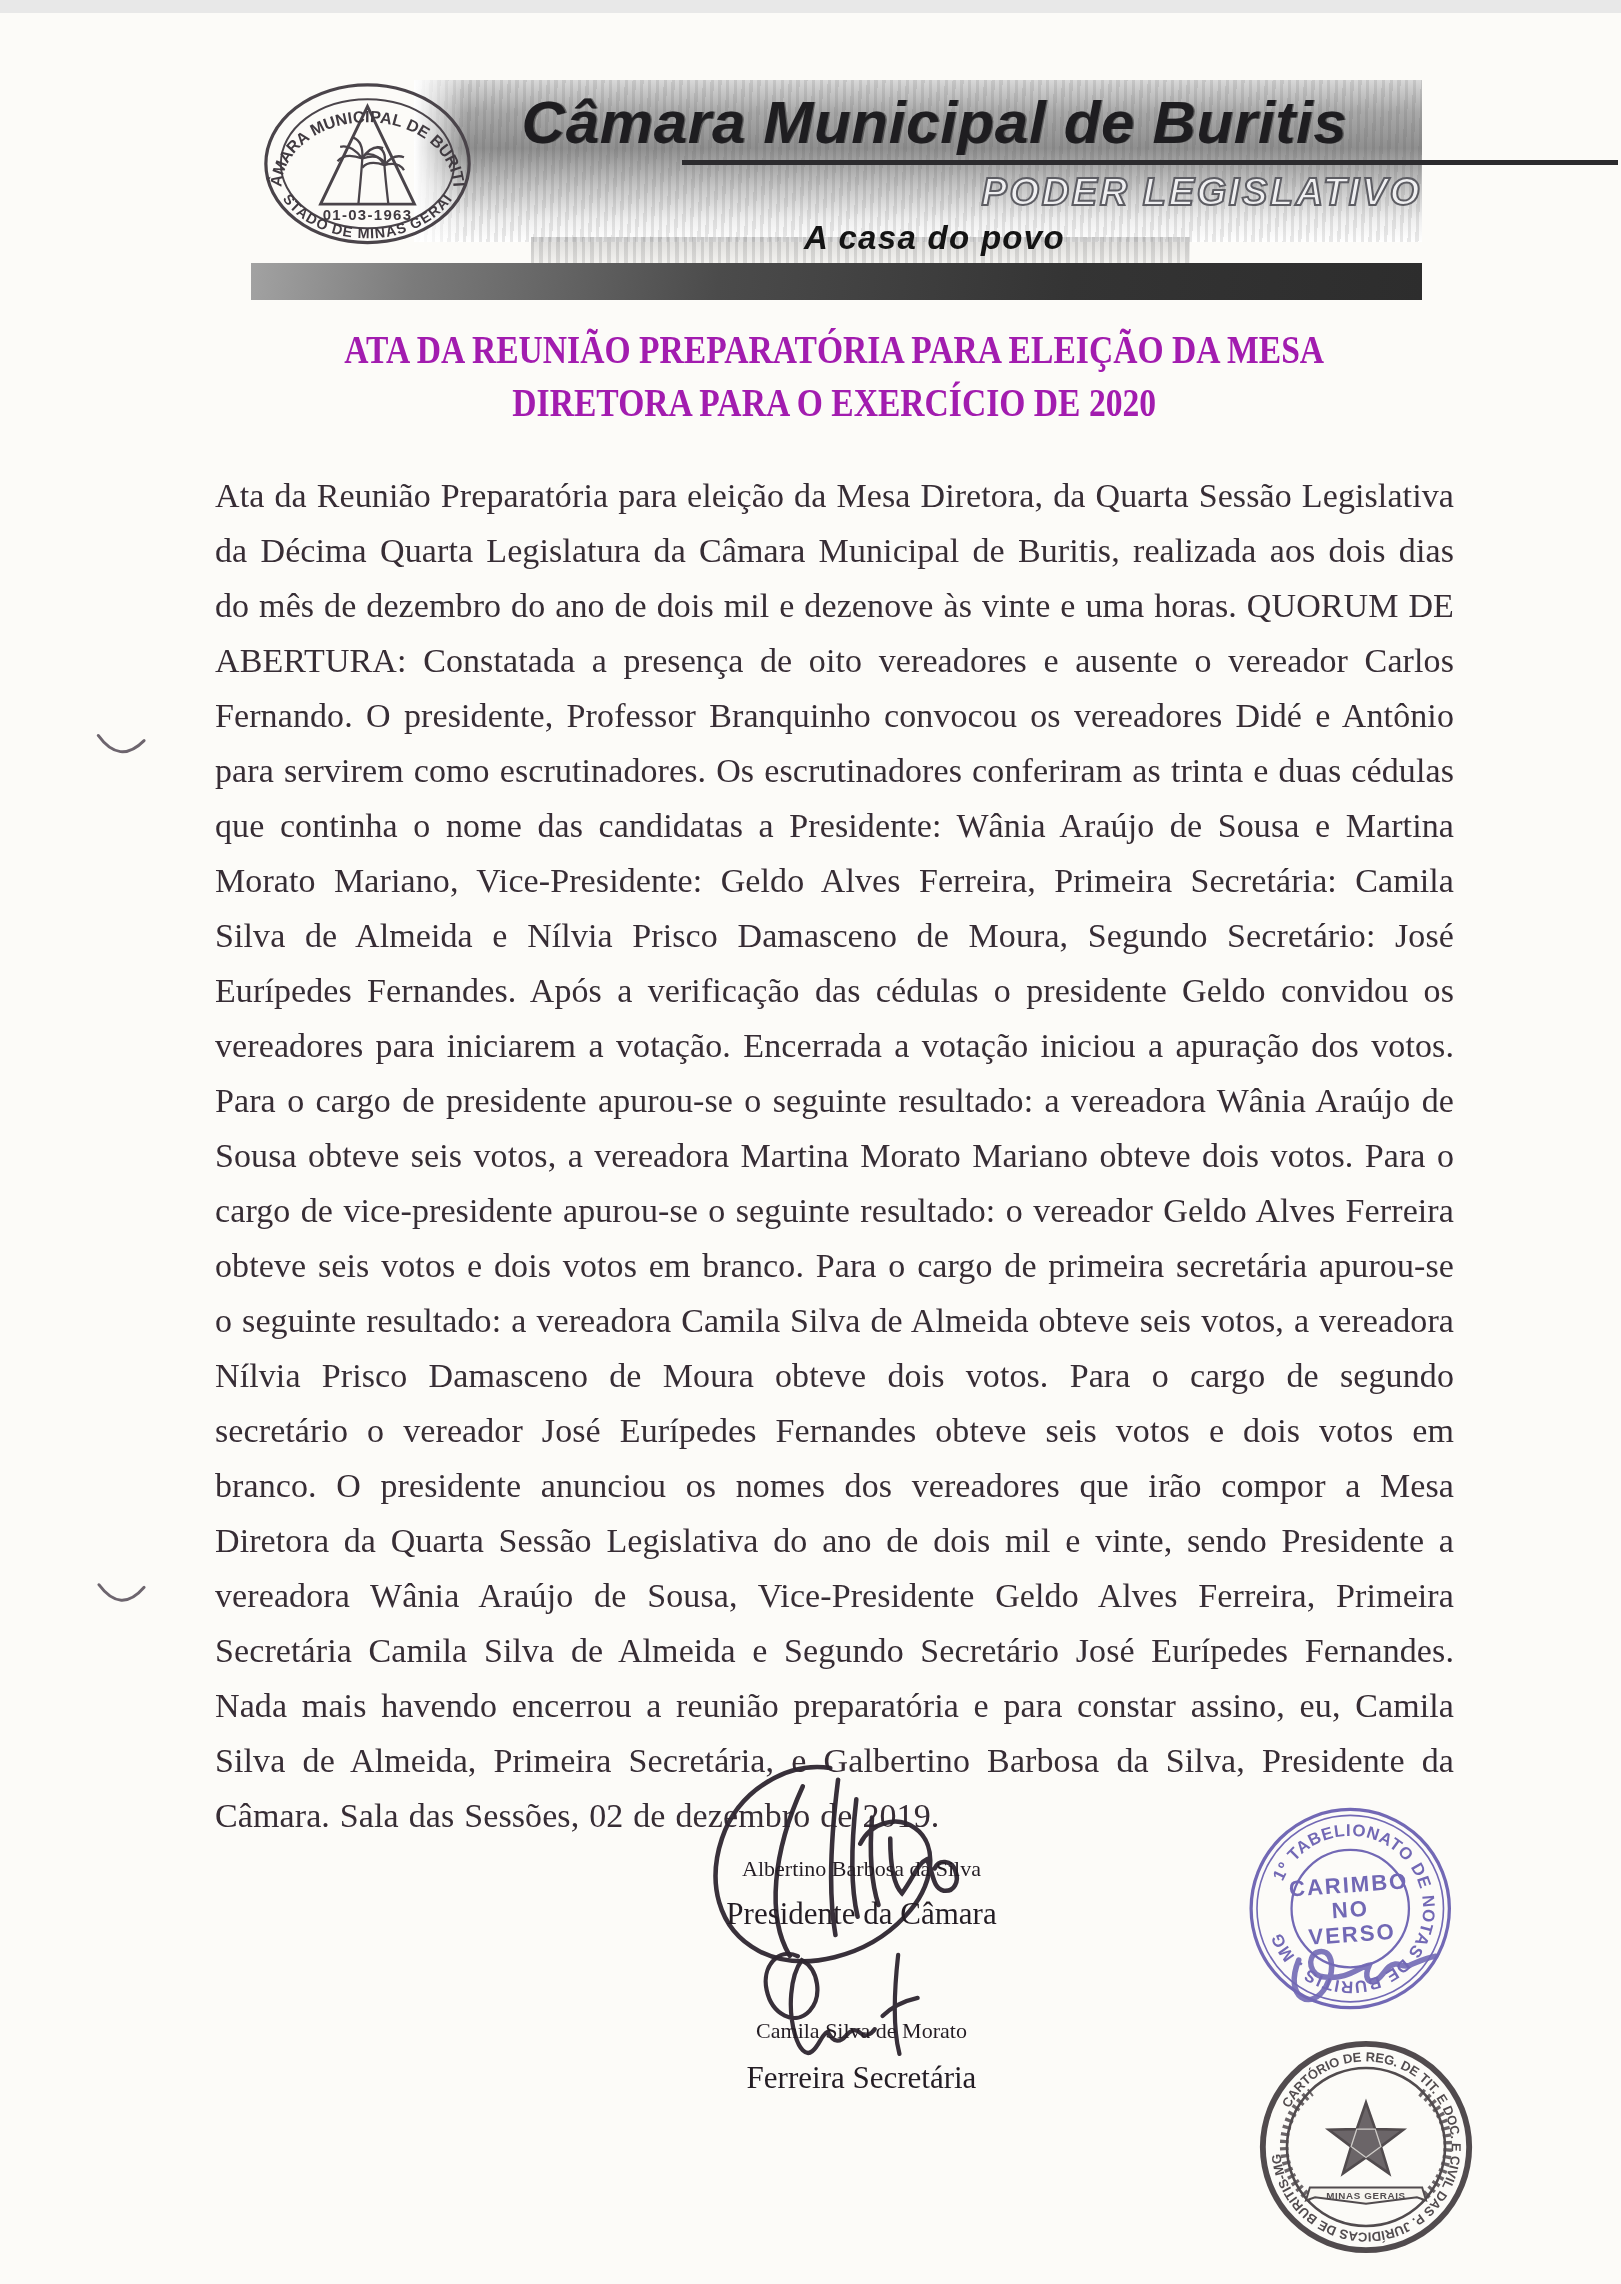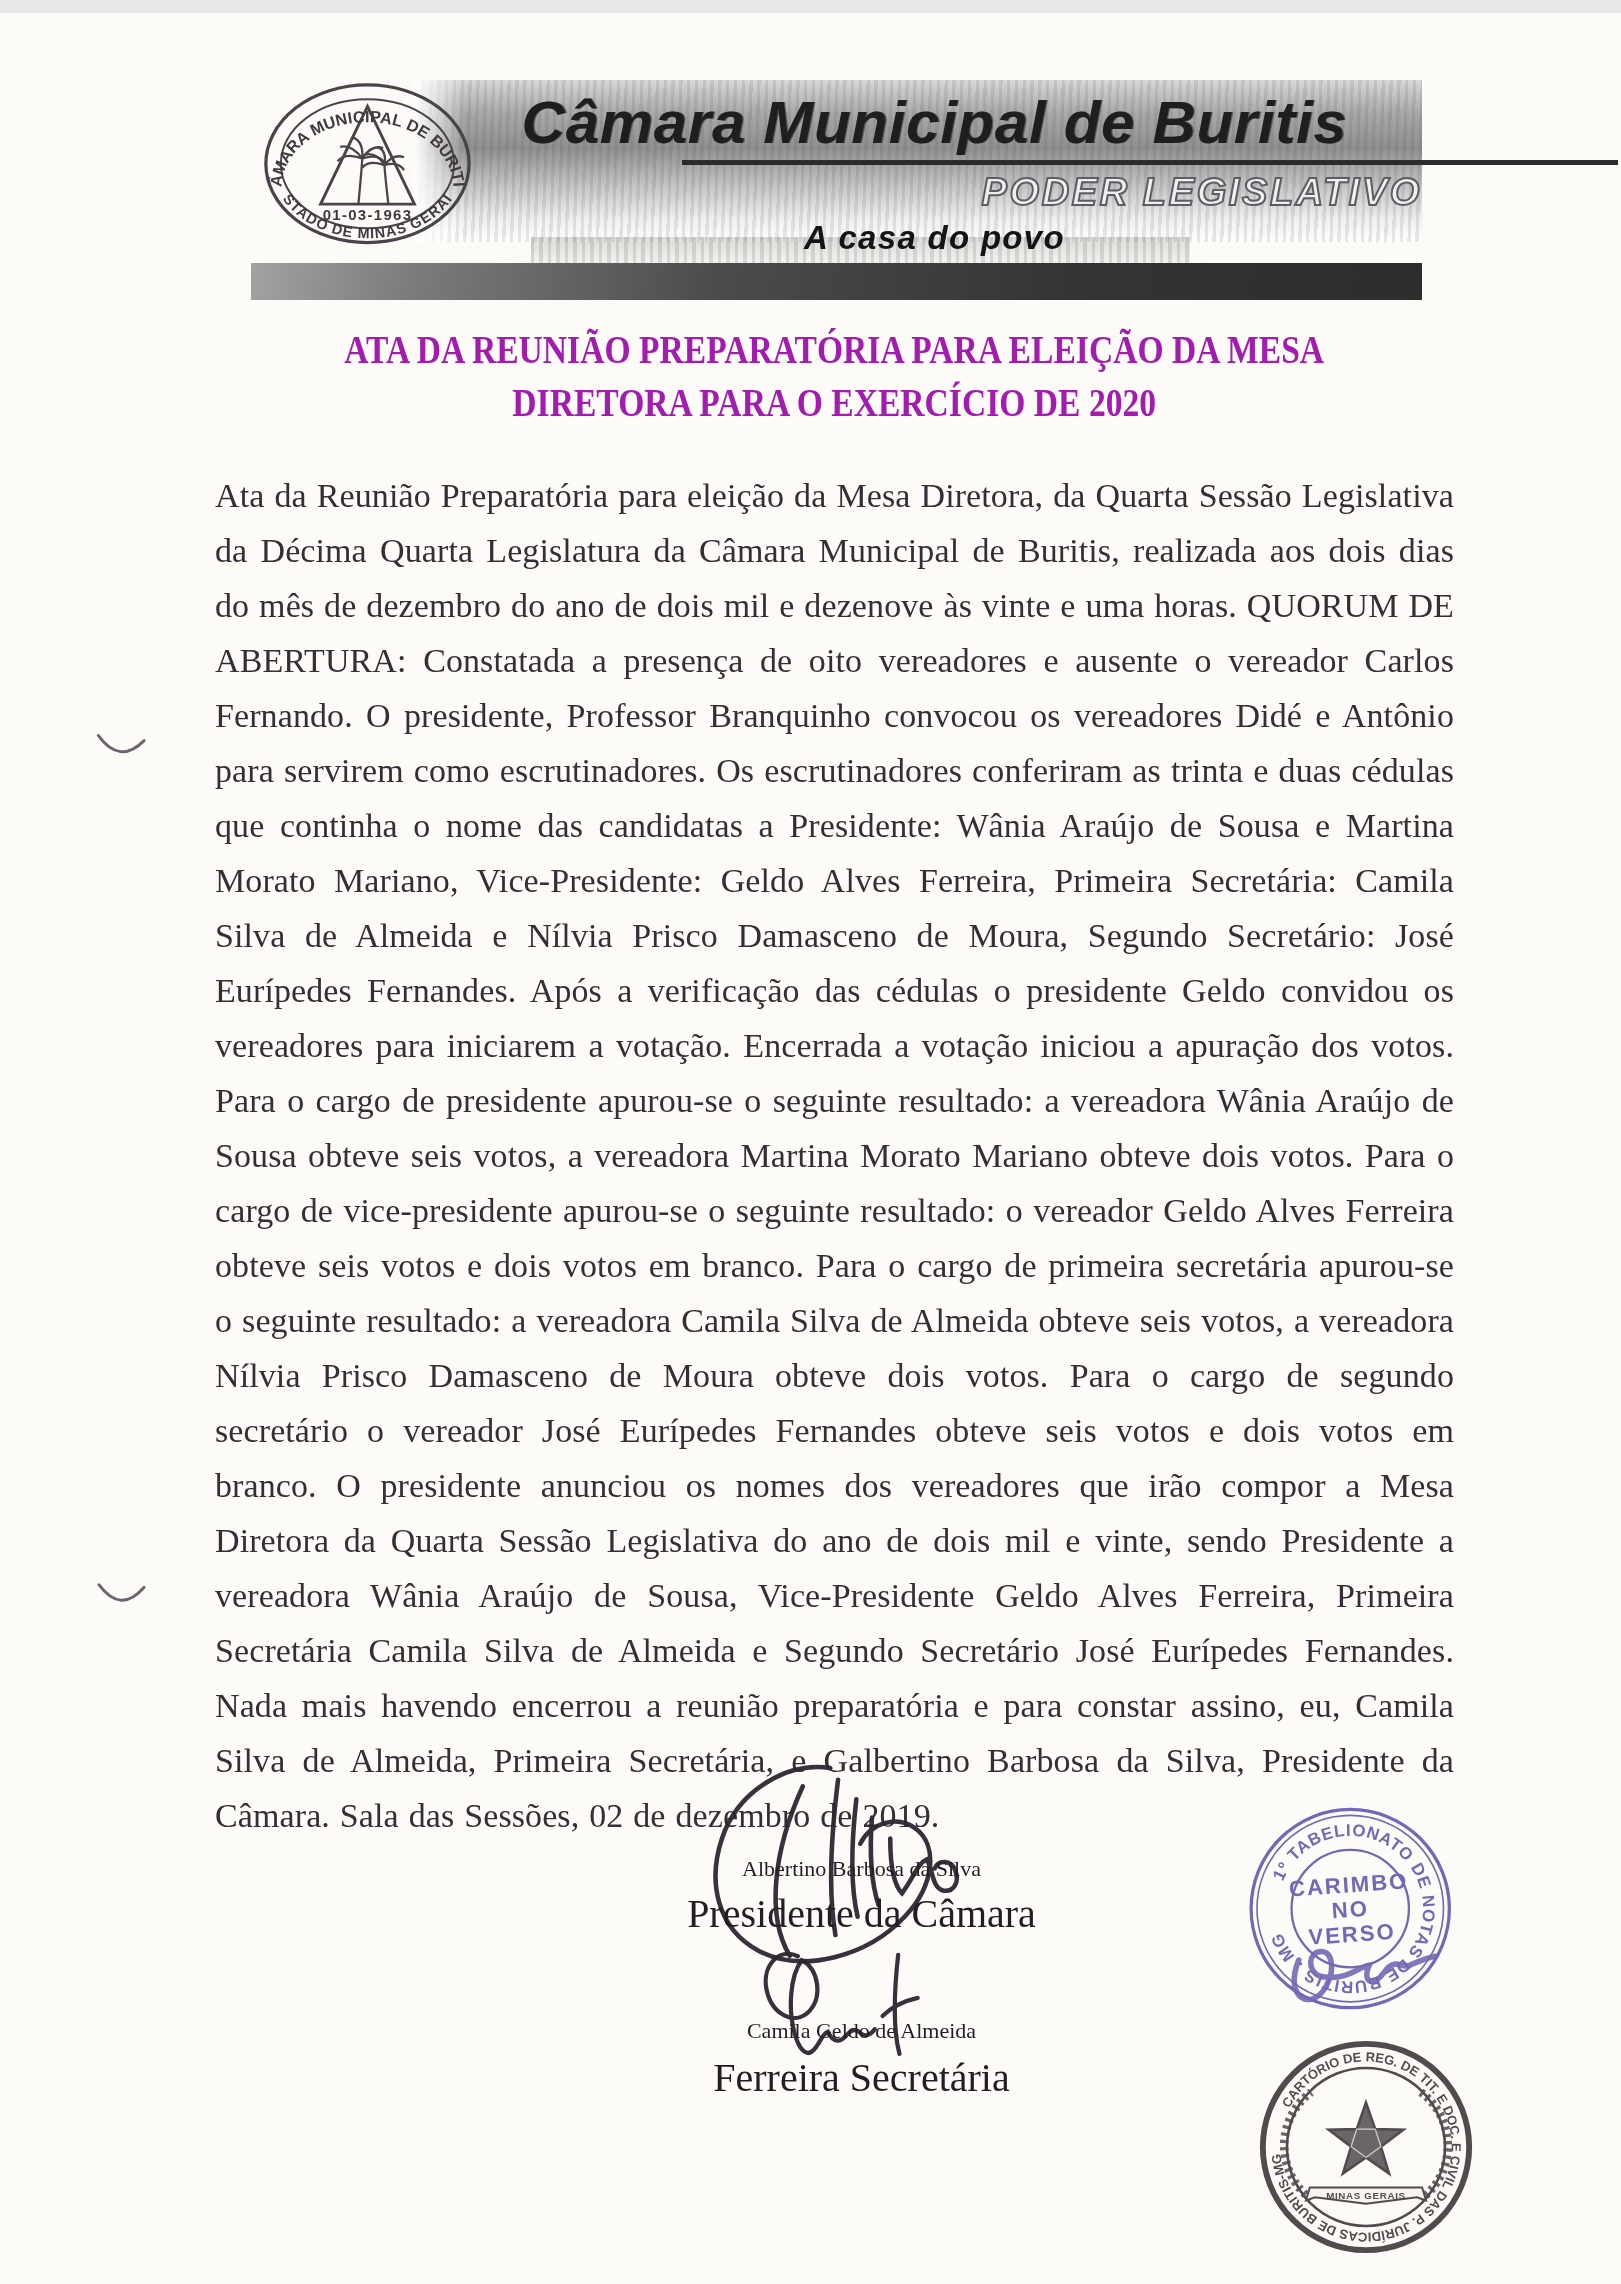--- a/index.html
+++ b/index.html
@@ -60,21 +60,21 @@
   .doc-title .tline{display:inline-block;transform:scaleX(.84);white-space:nowrap;}
   
   .body-text{
     position:absolute;left:215px;top:455px;width:1239px;
     font-size:34px;line-height:55px;text-align:justify;text-justify:inter-word;
     color:#372d35;letter-spacing:0.1px;word-spacing:1.3px;
   }
   
   .sig-line{position:absolute;left:457px;width:809px;text-align:center;color:#241d24;white-space:nowrap;}
   .sig-name{font-weight:400;font-size:22px;line-height:35px;}
-  .sig-role{font-size:40px;line-height:34px;}
+  .sig-role{font-size:31px;line-height:34px;}
   .sig-name-1{top:1838px;}
   .sig-role-1{top:1884px;}
   .sig-name-2{top:2000px;}
   .sig-role-2{top:2048px;}
   .sig-svg{position:absolute;pointer-events:none;}
   
   .stamp{position:absolute;mix-blend-mode:multiply;}
   .pen-mark{position:absolute;}
 </style>
 </head>
@@ -147,21 +147,21 @@
   <div class="sig-line sig-name sig-name-1">Albertino Barbosa da Silva</div>
   <div class="sig-line sig-role sig-role-1">Presidente da Câmara</div>
 
   <svg class="sig-svg" style="left:747px;top:1925px" width="176" height="138" viewBox="0 0 270 212">
     <g fill="none" stroke="#2e2630" stroke-width="6.5" stroke-linecap="round" opacity=".95">
       <path d="M 78 28 C 48 14 22 44 30 80 C 38 118 74 136 96 112 C 116 90 110 48 84 34 C 66 58 62 110 74 150 C 80 170 90 182 100 174 C 112 164 114 148 124 144 C 132 160 142 162 152 150 C 158 142 166 138 174 146 C 180 152 190 150 196 140"></path>
       <path d="M 232 26 C 226 80 224 140 234 178"></path>
       <path d="M 208 120 C 224 104 244 96 262 92"></path>
     </g>
   </svg>
-  <div class="sig-line sig-name sig-name-2">Camila Geldo de Almeida</div>
+  <div class="sig-line sig-name sig-name-2">Camila Silva de Morato</div>
   <div class="sig-line sig-role sig-role-2">Ferreira Secretária</div>
 
   <svg class="stamp" style="left:1249px;top:1788px" width="209" height="225" viewBox="0 0 320 345">
     <g opacity=".85">
       <circle cx="155" cy="165" r="152" fill="none" stroke="#5b51ae" stroke-width="5"></circle>
       <circle cx="155" cy="165" r="143" fill="none" stroke="#5b51ae" stroke-width="2.5"></circle>
       <circle cx="155" cy="165" r="90" fill="none" stroke="#5b51ae" stroke-width="3.5"></circle>
       <path id="notary-ring" d="M 35 165 A 120 120 0 1 1 275 165 A 120 120 0 1 1 35 165" fill="none"></path>
       <g transform="rotate(20 155 165)">
         <text font-family="Liberation Sans, DejaVu Sans, sans-serif" font-weight="700" font-size="26" fill="#5b51ae" letter-spacing="2.5">

